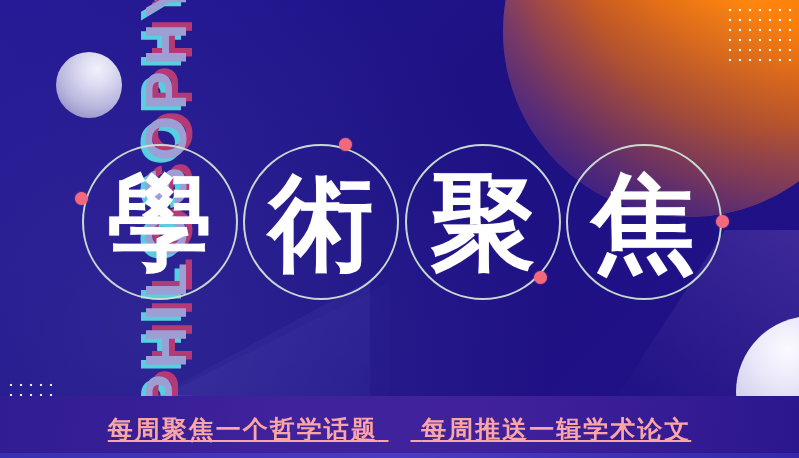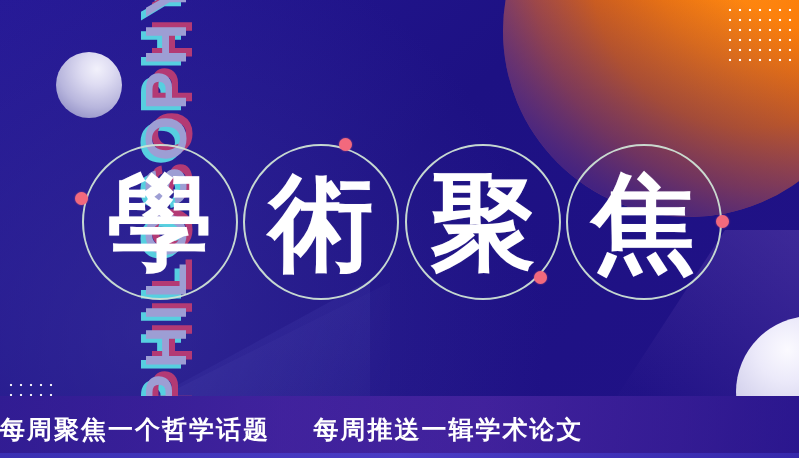--- a/index.html
+++ b/index.html
@@ -197,26 +197,28 @@
     white-space: nowrap;
     text-shadow: 0 0 1px rgba(255,255,255,0.3);
   }
 
   
   .tagline {
     position: absolute;
     left: 0;
     right: 0;
     bottom: 12px;
-    color: #ffffff;
+    text-align: center;
+    color: #fca5a5;
     font-family: "DejaVu Sans", "Liberation Sans", sans-serif;
     font-size: 25px;
     font-weight: bold;
     letter-spacing: 2px;
     white-space: nowrap;
+    text-decoration: underline;
   }
   .tagline .gap { display: inline-block; width: 22px; }
 </style>
 </head>
 <body>
 
 <div id="banner">
 
   <div class="bg-base"></div>
   <div class="poly-left"></div>

